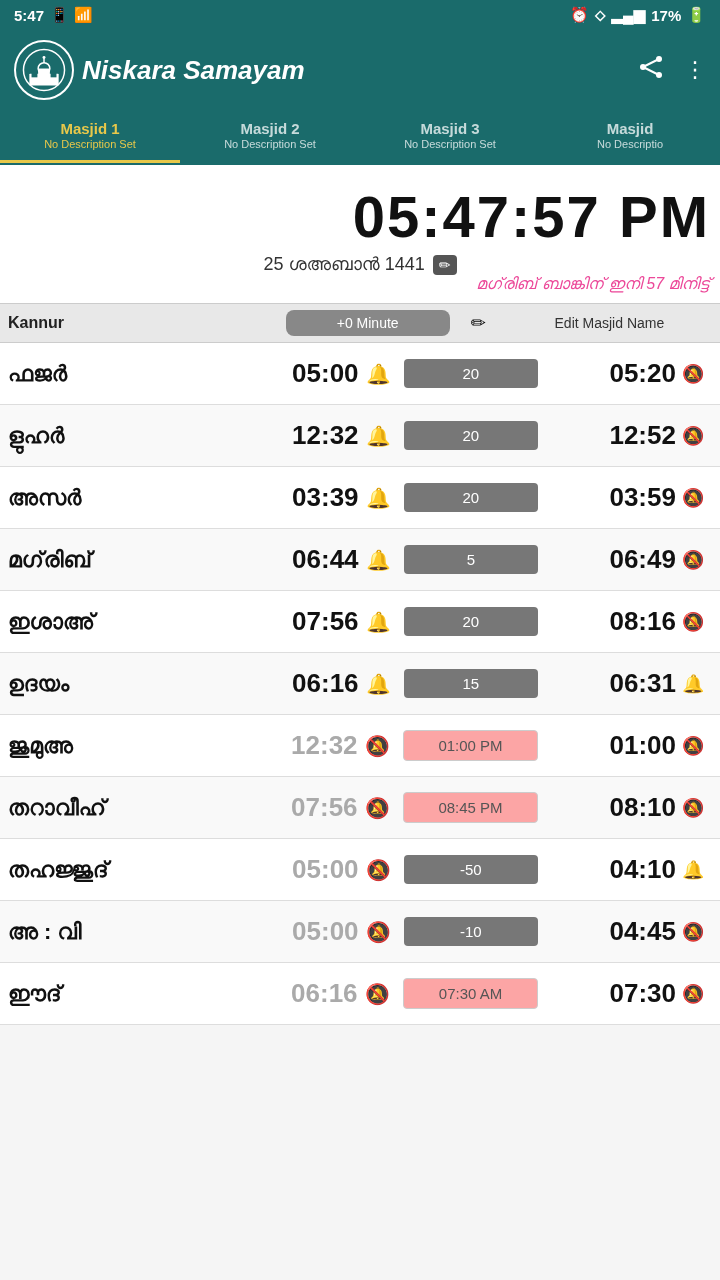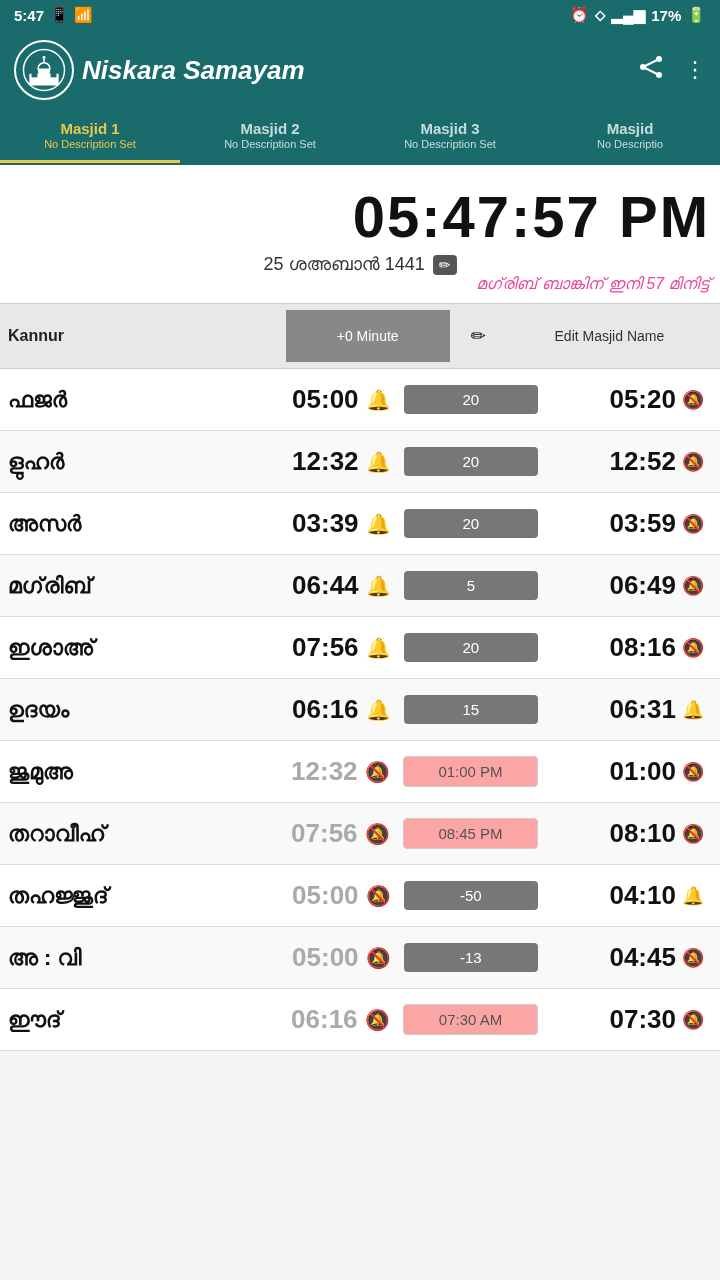--- a/index.html
+++ b/index.html
@@ -113,22 +113,22 @@
       flex: 2.2;
       font-size: 16px;
       font-weight: bold;
       color: #222;
     }
     .col-minute-btn {
       flex: 1.6;
       background: #888;
       color: white;
       text-align: center;
-      padding: 18px 0;
-      border-radius: 0;
+      padding: 5px 0;
+      border-radius: 8px;
       font-size: 14px;
     }
     .col-edit-icon {
       flex: 0.4;
       text-align: center;
       font-size: 18px;
     }
     .col-edit-label {
       flex: 2;
       font-size: 14px;
@@ -353,21 +353,21 @@
     <div class="prayer-time muted" style="color:#aaa">05:00</div>
     <div class="bell-icon" style="color:#bbbbbb">🔕</div>
     <div class="offset-box">-50</div>
     <div class="final-time">04:10</div>
     <div class="final-bell" style="color:#cc2222">🔔</div>
   </div>
     <div class="prayer-row">
     <div class="prayer-name">അ : വി</div>
     <div class="prayer-time muted" style="color:#aaa">05:00</div>
     <div class="bell-icon" style="color:#bbbbbb">🔕</div>
-    <div class="offset-box">-13</div>
+    <div class="offset-box">-10</div>
     <div class="final-time">04:45</div>
     <div class="final-bell" style="color:#bbbbbb">🔕</div>
   </div>
     <div class="prayer-row">
     <div class="prayer-name">ഈദ്</div>
     <div class="prayer-time muted" style="color:#aaa">06:16</div>
     <div class="bell-icon" style="color:#bbbbbb">🔕</div>
     <div class="offset-box white-bg">07:30 AM</div>
     <div class="final-time">07:30</div>
     <div class="final-bell" style="color:#bbbbbb">🔕</div>

